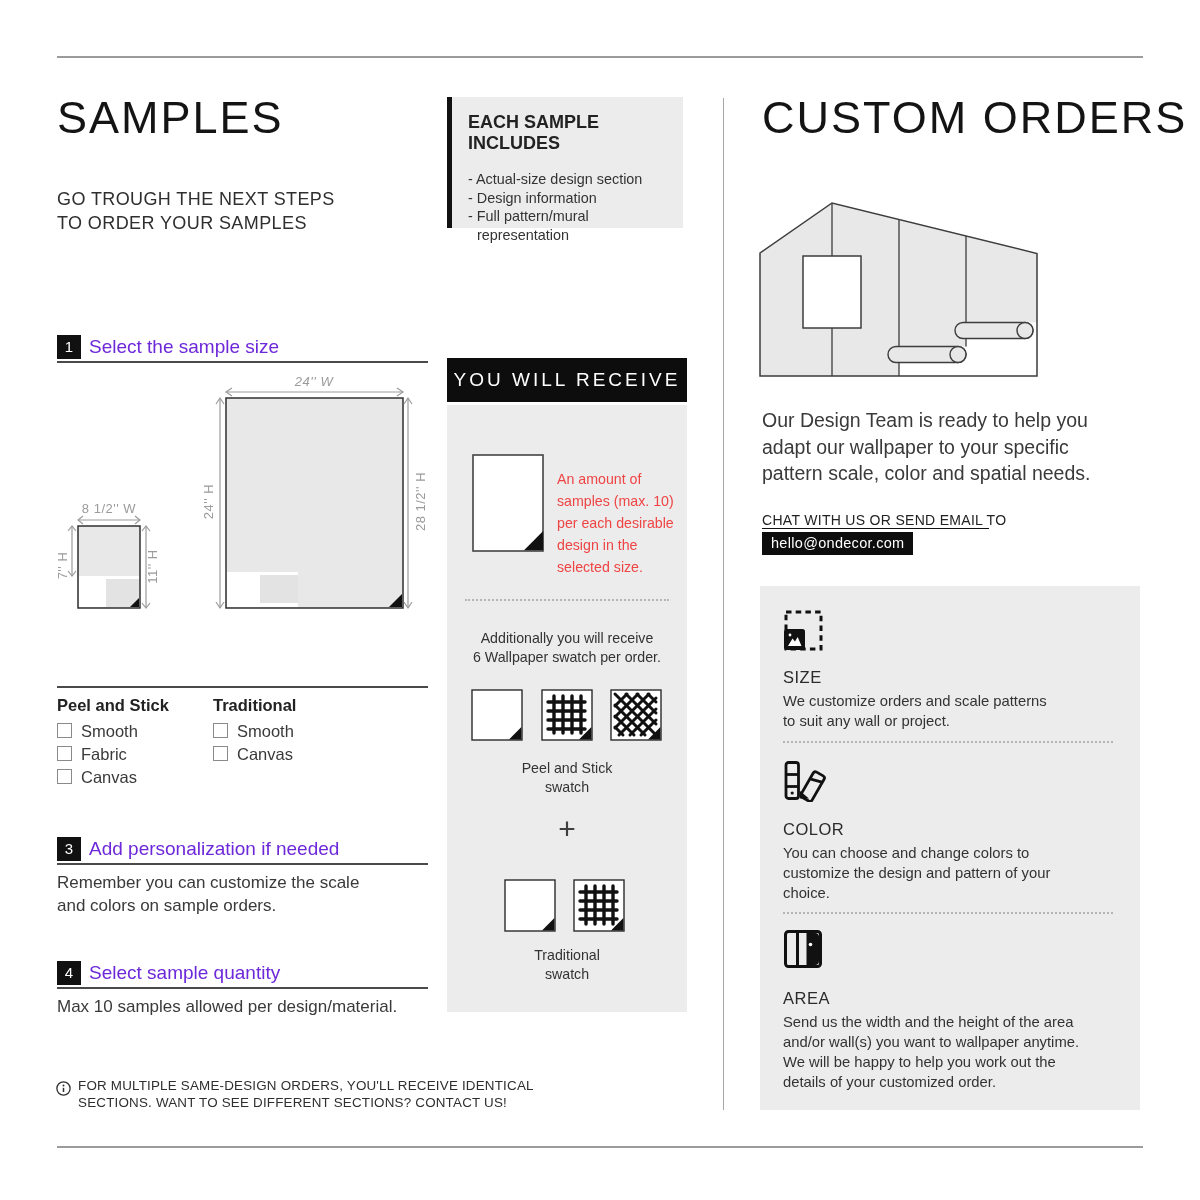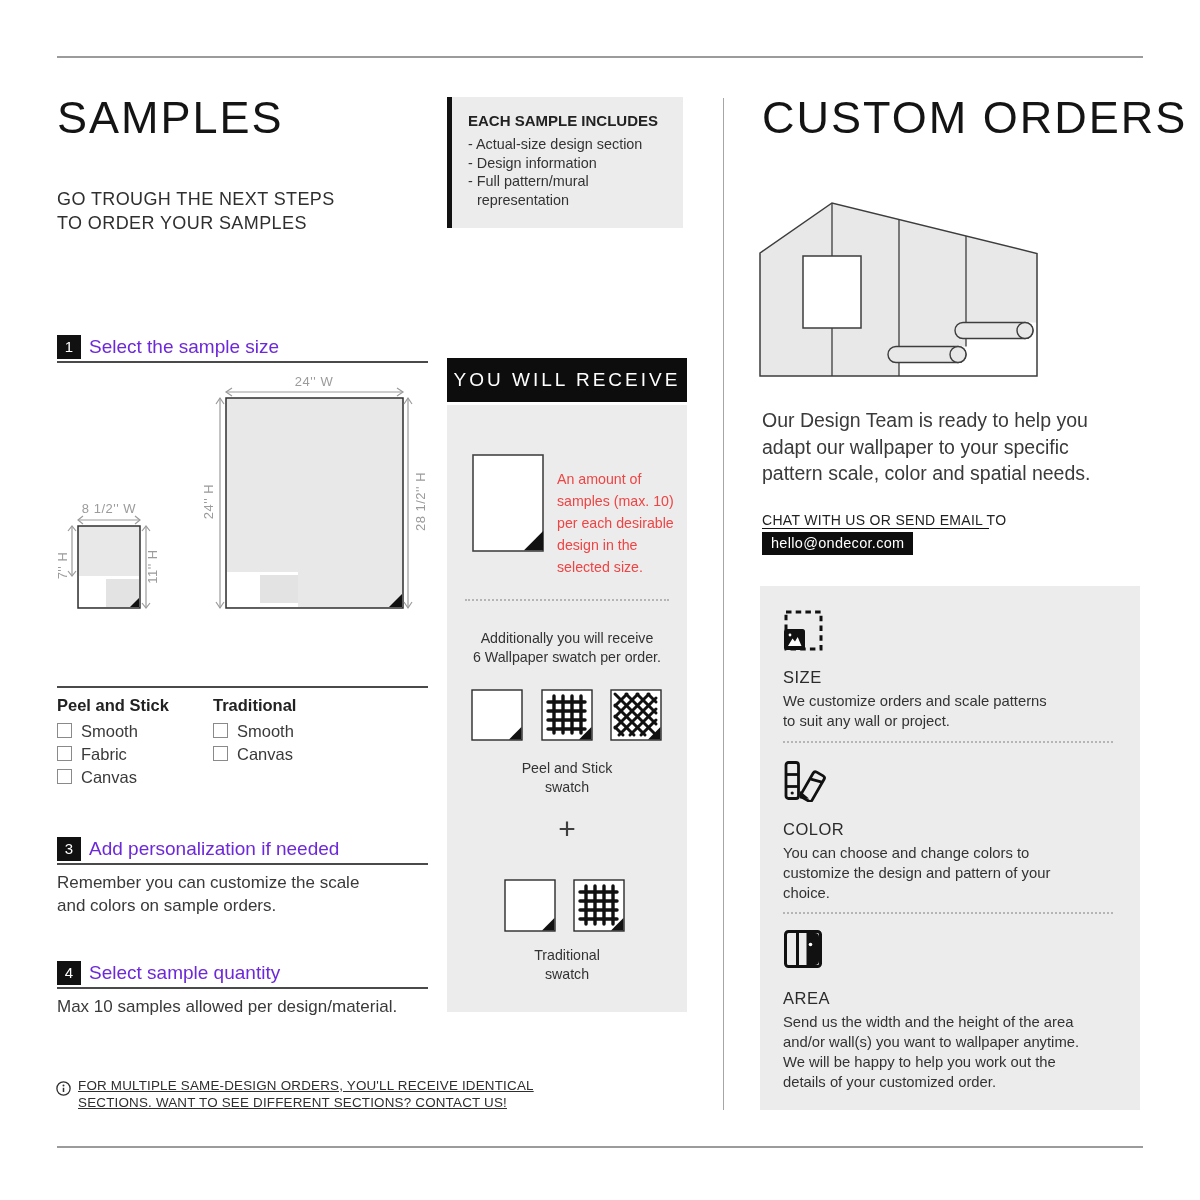--- a/index.html
+++ b/index.html
@@ -15,23 +15,23 @@
   .step-badge{display:inline-block;width:24px;height:24px;background:#111;color:#fff;
               text-align:center;line-height:24px;font-size:15px;vertical-align:top;}
   .step-label{display:inline-block;margin-left:8px;font-size:19px;color:#6d28d9;line-height:24px;}
   .step-rule{position:absolute;width:371px;height:0;border-top:2px solid #4a4a4a;}
   .dim{position:absolute;font-size:13px;color:#9b9b9b;letter-spacing:0.5px;text-align:center;width:100px;}
   .vdim{transform:rotate(-90deg);}
   .mat-title{font-size:16.5px;font-weight:700;color:#222;}
   .mat-row{position:absolute;font-size:16.5px;color:#3a3a3a;}
   .cbx{display:inline-block;width:13px;height:13px;border:1.5px solid #8a8a8a;vertical-align:-1px;margin-right:9px;}
   .body-16{font-size:17px;line-height:22.5px;color:#3a3a3a;}
-  .footer-note{font-size:13.4px;line-height:16.8px;letter-spacing:0.2px;color:#2f2f2f;text-decoration:underline;}
+  .footer-note{font-size:13.4px;line-height:16.8px;letter-spacing:0.2px;color:#2f2f2f;}
   .inc-box{position:absolute;left:447px;top:97px;width:236px;height:131px;background:#ececec;border-left:5px solid #111;box-sizing:border-box;}
-  .inc-title{margin:15px 0 6px 16px;font-size:15px;font-weight:700;color:#222;}
+  .inc-title{margin:15px 0 16px 16px;font-size:18px;font-weight:700;color:#222;}
   .inc-list{margin:0 8px 0 16px;padding:0;list-style:none;}
   .inc-list li{font-size:14.4px;line-height:18.6px;color:#333;padding-left:9px;text-indent:-9px;}
   .receive-bar{position:absolute;left:447px;top:358px;width:240px;height:44px;background:#0d0d0d;color:#fff;
                text-align:center;line-height:44px;font-size:19px;letter-spacing:3px;}
   .mid-panel{position:absolute;left:447px;top:405px;width:240px;height:607px;background:#ececec;}
   .mid-text{font-size:14.2px;line-height:18.5px;color:#333;text-align:center;}
   .dotted{position:absolute;height:0;border-top:2px dotted #b5b5b5;}
   .chat-label{font-size:14px;letter-spacing:0.3px;color:#222;}
   .email-box{display:inline-block;background:#0d0d0d;color:#fff;font-size:14.5px;letter-spacing:0.3px;padding:3px 9px 4px 9px;}
   .feat-name{font-size:16.5px;letter-spacing:0.5px;color:#2b2b2b;}
@@ -84,21 +84,21 @@
       <polyline points="33,144 28,148 33,152"></polyline>
         <polyline points="85,144 90,148 85,152"></polyline>
       <line x1="22" y1="154" x2="22" y2="204"></line>
       <polyline points="18,159 22,154 26,159"></polyline>
         <polyline points="18,199 22,204 26,199"></polyline>
       <line x1="96" y1="154" x2="96" y2="236"></line>
       <polyline points="92,159 96,154 100,159"></polyline>
         <polyline points="92,231 96,236 100,231"></polyline>
     </g>
   </svg>
-  <span class="dim" style="left:264px;top:374px;">24'' W</span>
+  <span class="dim" style="left:264px;top:374px;font-style:italic;">24'' W</span>
   <span class="dim" style="left:59px;top:501px;">8 1/2'' W</span>
   <span class="dim vdim" style="left:158px;top:494px;">24'' H</span>
   <span class="dim vdim" style="left:370px;top:494px;">28 1/2'' H</span>
   <span class="dim vdim" style="left:12px;top:558px;">7'' H</span>
   <span class="dim vdim" style="left:102px;top:559px;">11'' H</span>
 
   <div class="step-rule" style="left:57px;top:686px;"></div>
 
   <div class="abs mat-title" style="left:57px;top:696px;">Peel and Stick</div>
   <div class="abs mat-title" style="left:213px;top:696px;">Traditional</div>

